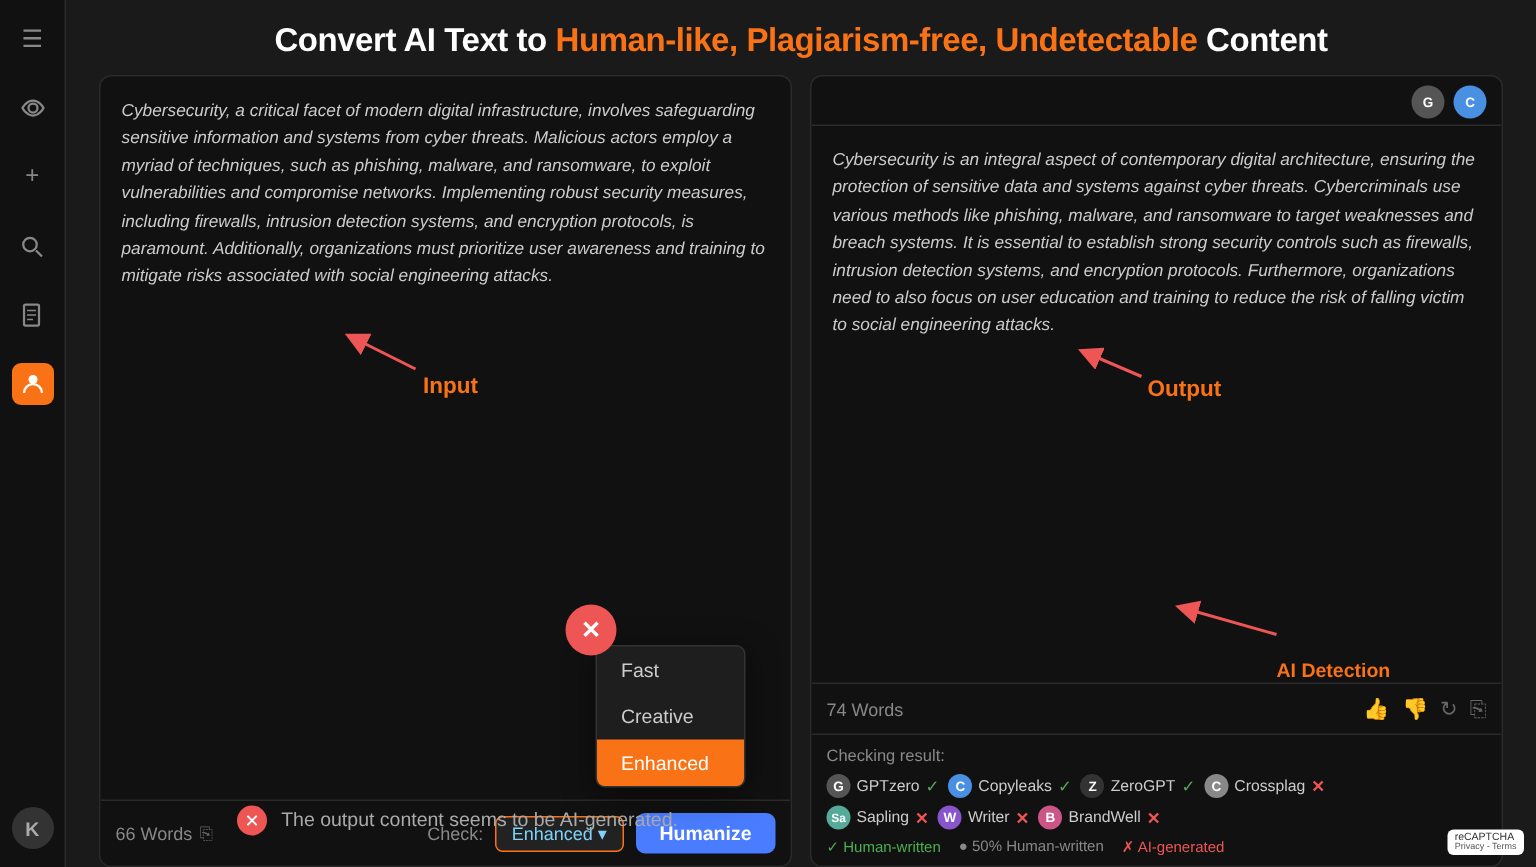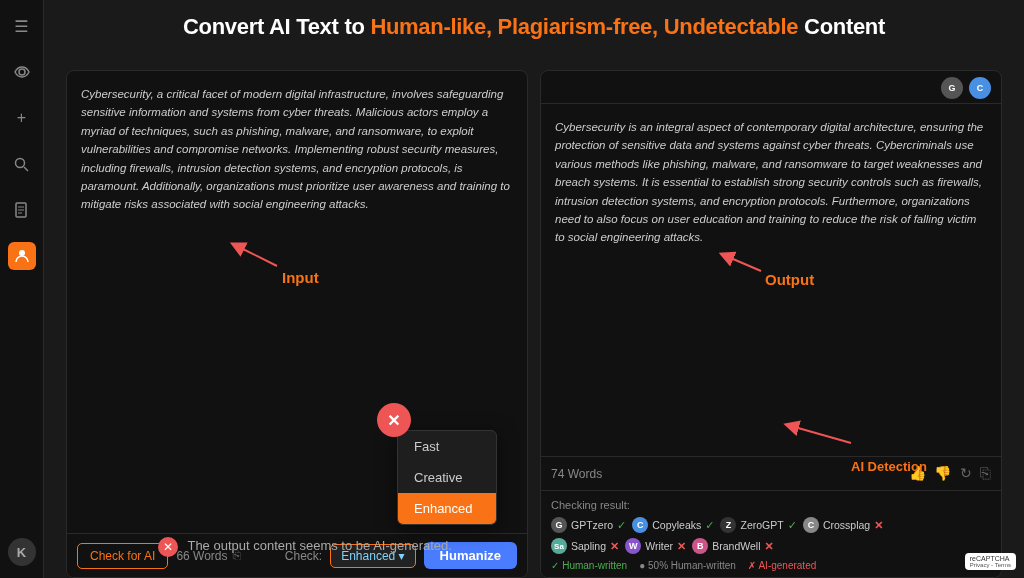--- a/index.html
+++ b/index.html
@@ -41,21 +41,20 @@
       color: #fff;
     }
 
     
     .main {
       flex: 1;
       display: flex;
       flex-direction: column;
       padding: 0;
       overflow: hidden;
-      gap: 20px;
     }
 
     
     .header {
       text-align: center;
       padding: 14px 20px 10px;
       background: #1a1a1a;
     }
     .header h1 {
       font-size: 22px;
@@ -421,21 +420,20 @@
         <defs>
           <marker id="arrowhead-in" markerWidth="8" markerHeight="8" refX="4" refY="4" orient="auto">
             <path d="M0,0 L8,4 L0,8 Z" fill="#e55"></path>
           </marker>
         </defs>
         <line x1="210" y1="195" x2="170" y2="175" stroke="#e55" stroke-width="2" marker-end="url(#arrowhead-in)"></line>
       </svg>
       <div style="position:absolute;top:198px;left:215px;color:#f97316;font-size:15px;font-weight:600;">Input</div>
 
       <div class="panel-footer">
-        <button class="btn-check">Check for AI</button>
         <div class="word-count">
           <span>66 Words</span>
           <span class="word-count-copy">⎘</span>
         </div>
         <div class="spacer"></div>
         <span class="mode-label">Check:</span>
         <div class="mode-select">
           <span>Enhanced</span> ▾
         </div>
         <button class="btn-humanize">Humanize</button>

